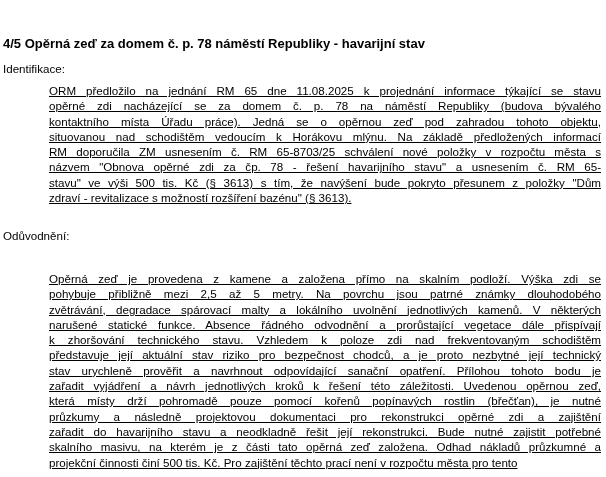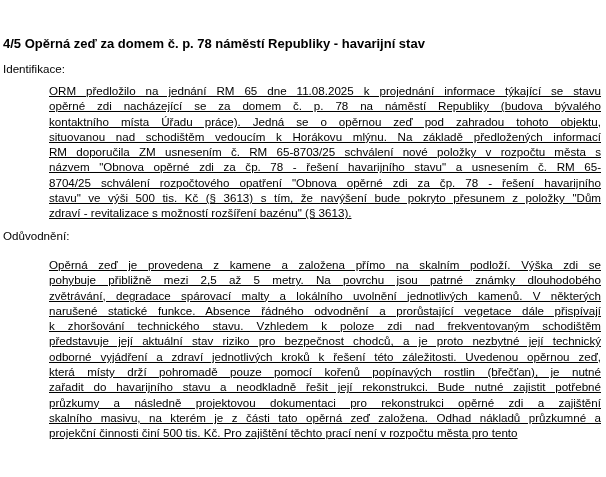--- a/index.html
+++ b/index.html
@@ -35,21 +35,21 @@
   }
   .label-identifikace { top: 30px; }
   .label-oduvodneni  { top: 197px; }
   .para {
     position: absolute;
     left: 49px;
     width: 552px;
     text-decoration: underline;
   }
   .para-identifikace { top: 51px; }
-  .para-oduvodneni   { top: 225px; }
+  .para-oduvodneni   { top: 239px; }
   .para .line {
     line-height: 15.3px;
     text-align: justify;
     text-align-last: justify;
     text-justify: inter-word;
   }
   .para .line:last-child {
     text-align-last: left;
   }
   .doc-footer {
@@ -71,37 +71,37 @@
 
   <div class="section-label label-identifikace">Identifikace:</div>
 
   <div class="para para-identifikace">
       <div class="line">ORM předložilo na jednání RM 65 dne 11.08.2025 k projednání informace týkající se stavu</div>
       <div class="line">opěrné zdi nacházející se za domem č. p. 78 na náměstí Republiky (budova bývalého</div>
       <div class="line">kontaktního místa Úřadu práce). Jedná se o opěrnou zeď pod zahradou tohoto objektu,</div>
       <div class="line">situovanou nad schodištěm vedoucím k Horákovu mlýnu. Na základě předložených informací</div>
       <div class="line">RM doporučila ZM usnesením č. RM 65-8703/25 schválení nové položky v rozpočtu města s</div>
       <div class="line">názvem "Obnova opěrné zdi za čp. 78 - řešení havarijního stavu" a usnesením č. RM 65-</div>
-      <div class="line">8704/25 schválení rozpočtového opatření "Obnova opěrné zdi za čp. 78 - řešení havarijního</div>
       <div class="line">stavu" ve výši 500 tis. Kč (§ 3613) s tím, že navýšení bude pokryto přesunem z položky "Dům</div>
       <div class="line">zdraví - revitalizace s možností rozšíření bazénu" (§ 3613).</div>
     </div>
 
   <div class="section-label label-oduvodneni">Odůvodnění:</div>
 
   <div class="para para-oduvodneni">
       <div class="line">Opěrná zeď je provedena z kamene a založena přímo na skalním podloží. Výška zdi se</div>
       <div class="line">pohybuje přibližně mezi 2,5 až 5 metry. Na povrchu jsou patrné známky dlouhodobého</div>
       <div class="line">zvětrávání, degradace spárovací malty a lokálního uvolnění jednotlivých kamenů. V některých</div>
       <div class="line">narušené statické funkce. Absence řádného odvodnění a prorůstající vegetace dále přispívají</div>
       <div class="line">k zhoršování technického stavu. Vzhledem k poloze zdi nad frekventovaným schodištěm</div>
       <div class="line">představuje její aktuální stav riziko pro bezpečnost chodců, a je proto nezbytné její technický</div>
-      <div class="line">odborné vyjádření a zdraví jednotlivých kroků k řešení této záležitosti. Uvedenou opěrnou zeď,</div>
+      <div class="line">stav urychleně prověřit a navrhnout odpovídající sanační opatření. Přílohou tohoto bodu je</div>
+      <div class="line">zařadit vyjádření a návrh jednotlivých kroků k řešení této záležitosti. Uvedenou opěrnou zeď,</div>
       <div class="line">která místy drží pohromadě pouze pomocí kořenů popínavých rostlin (břečťan), je nutné</div>
+      <div class="line">průzkumy a následně projektovou dokumentaci pro rekonstrukci opěrné zdi a zajištění</div>
       <div class="line">zařadit do havarijního stavu a neodkladně řešit její rekonstrukci. Bude nutné zajistit potřebné</div>
-      <div class="line">průzkumy a následně projektovou dokumentaci pro rekonstrukci opěrné zdi a zajištění</div>
       <div class="line">skalního masivu, na kterém je z části tato opěrná zeď založena. Odhad nákladů průzkumné a</div>
       <div class="line">projekční činnosti činí 500 tis. Kč. Pro zajištění těchto prací není v rozpočtu města pro tento</div>
     </div>
 
   <div class="doc-footer">Vysvětlení: Korda Pavel, Ing. - vedoucí ORM</div>
 
 </div>
 
 </body></html>

